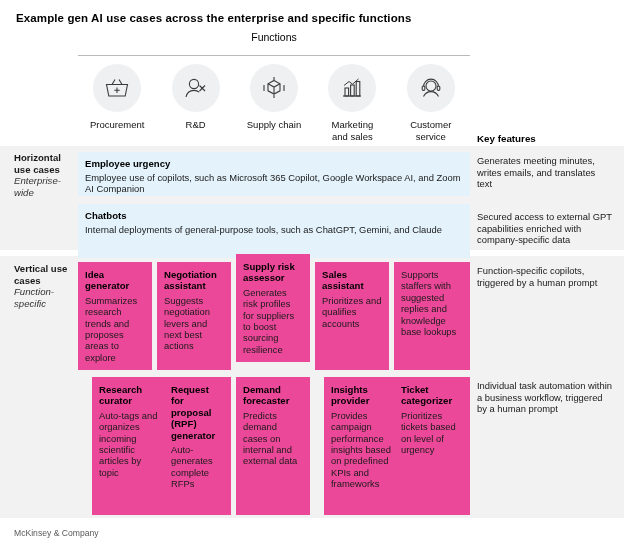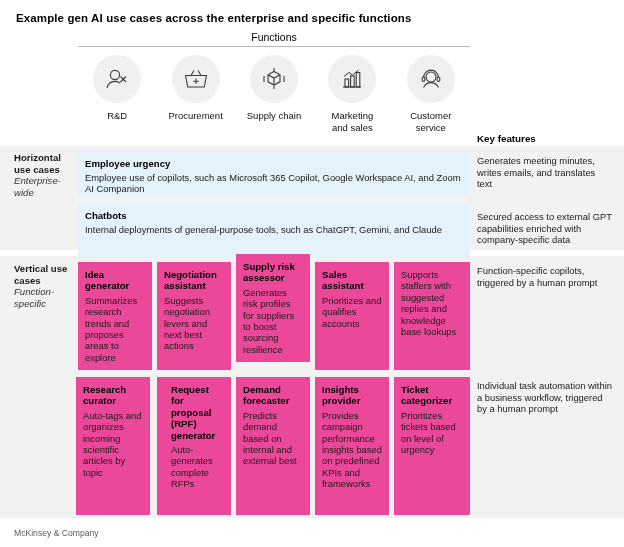--- a/index.html
+++ b/index.html
@@ -33,21 +33,21 @@
   .functions-header {
     position: absolute;
     left: 78px;
     top: 31px;
     width: 392px;
   }
   .functions-label {
     text-align: center;
     font-size: 10.5px;
     color: #000;
-    margin-bottom: 3px;
+    margin-bottom: 12px;
   }
   .functions-rule {
     border-top: 1px solid #b9b9b9;
     width: 100%;
   }
   .func-row {
     display: flex;
     margin-top: 8px;
   }
   .func-cell {
@@ -183,38 +183,38 @@
   <div class="band" id="band-v"></div>
 
   <div class="functions-header">
     <div class="functions-label">Functions</div>
     <div class="functions-rule"></div>
     <div class="func-row">
 
       <div class="func-cell">
         <div class="func-circle">
           <svg width="30" height="30" viewBox="0 0 30 30" fill="none" stroke="#3b3b3b" stroke-width="1.1">
+            <path d="M4.5 11.5h21l-2.3 11.5H6.8z"></path>
+            <path d="M10 11.5l3-5M20 11.5l-3-5"></path>
+            <path d="M15 14.5v5.5M12.25 17.25h5.5"></path>
+          </svg>
+        </div>
+        <div class="func-label">Procurement</div>
+      </div>
+
+      <div class="func-cell">
+        <div class="func-circle">
+          <svg width="30" height="30" viewBox="0 0 30 30" fill="none" stroke="#3b3b3b" stroke-width="1.1">
             <circle cx="13" cy="11" r="4.6"></circle>
             <path d="M5 24c1-4.4 4.3-6.6 8-6.6 2 0 3.8.6 5.2 1.7"></path>
             <path d="M18.5 12.5l5.5 5.5M24 12.5l-5.5 5.5"></path>
             <circle cx="21.2" cy="15.2" r="0.9" fill="#3b3b3b" stroke="none"></circle>
           </svg>
         </div>
         <div class="func-label">R&amp;D</div>
-      </div>
-
-      <div class="func-cell">
-        <div class="func-circle">
-          <svg width="30" height="30" viewBox="0 0 30 30" fill="none" stroke="#3b3b3b" stroke-width="1.1">
-            <path d="M4.5 11.5h21l-2.3 11.5H6.8z"></path>
-            <path d="M10 11.5l3-5M20 11.5l-3-5"></path>
-            <path d="M15 14.5v5.5M12.25 17.25h5.5"></path>
-          </svg>
-        </div>
-        <div class="func-label">Procurement</div>
       </div>
 
       <div class="func-cell">
         <div class="func-circle">
           <svg width="30" height="30" viewBox="0 0 30 30" fill="none" stroke="#3b3b3b" stroke-width="1.1">
             <path d="M15 7.5l6 3.3v7l-6 3.3-6-3.3v-7z"></path>
             <path d="M9 10.8l6 3.3 6-3.3M15 14.1v7"></path>
             <path d="M15 4v3.2M15 21.8V25M5 12v6M25 12v6"></path>
           </svg>
         </div>
@@ -289,33 +289,33 @@
   </div>
   <div class="card" style="left:315px; top:262px; width:74px; height:108px;">
     <div class="hd">Sales assistant</div>
     <div class="bd">Prioritizes and qualifies accounts</div>
   </div>
   <div class="card" style="left:394px; top:262px; width:76px; height:108px;">
     <div class="bd">Supports staffers with suggested replies and knowledge base lookups</div>
   </div>
   <div class="feature" id="feat-3">Function-specific copilots, triggered by a human prompt</div>
 
-  <div class="card" style="left:76px;  top:377px; width:74px; height:138px;">
+  <div class="card" style="left:92px;  top:377px; width:74px; height:138px;">
     <div class="hd">Research curator</div>
     <div class="bd">Auto-tags and organizes incoming scientific articles by topic</div>
   </div>
   <div class="card" style="left:157px; top:377px; width:74px; height:138px;padding-left:14px;">
     <div class="hd">Request for proposal (RPF) generator</div>
     <div class="bd">Auto-generates complete RFPs</div>
   </div>
   <div class="card" style="left:236px; top:377px; width:74px; height:138px;">
     <div class="hd">Demand forecaster</div>
-    <div class="bd">Predicts demand based on internal and external best</div>
-  </div>
-  <div class="card" style="left:315px; top:377px; width:74px; height:138px;">
+    <div class="bd">Predicts demand cases on internal and external data</div>
+  </div>
+  <div class="card" style="left:324px; top:377px; width:74px; height:138px;">
     <div class="hd">Insights provider</div>
     <div class="bd">Provides campaign performance insights based on predefined KPIs and frameworks</div>
   </div>
   <div class="card" style="left:394px; top:377px; width:76px; height:138px;">
     <div class="hd">Ticket categorizer</div>
     <div class="bd">Prioritizes tickets based on level of urgency</div>
   </div>
   <div class="feature" id="feat-4">Individual task automation within a business workflow, triggered by a human prompt</div>
 
   <div class="footer">McKinsey &amp; Company</div>

